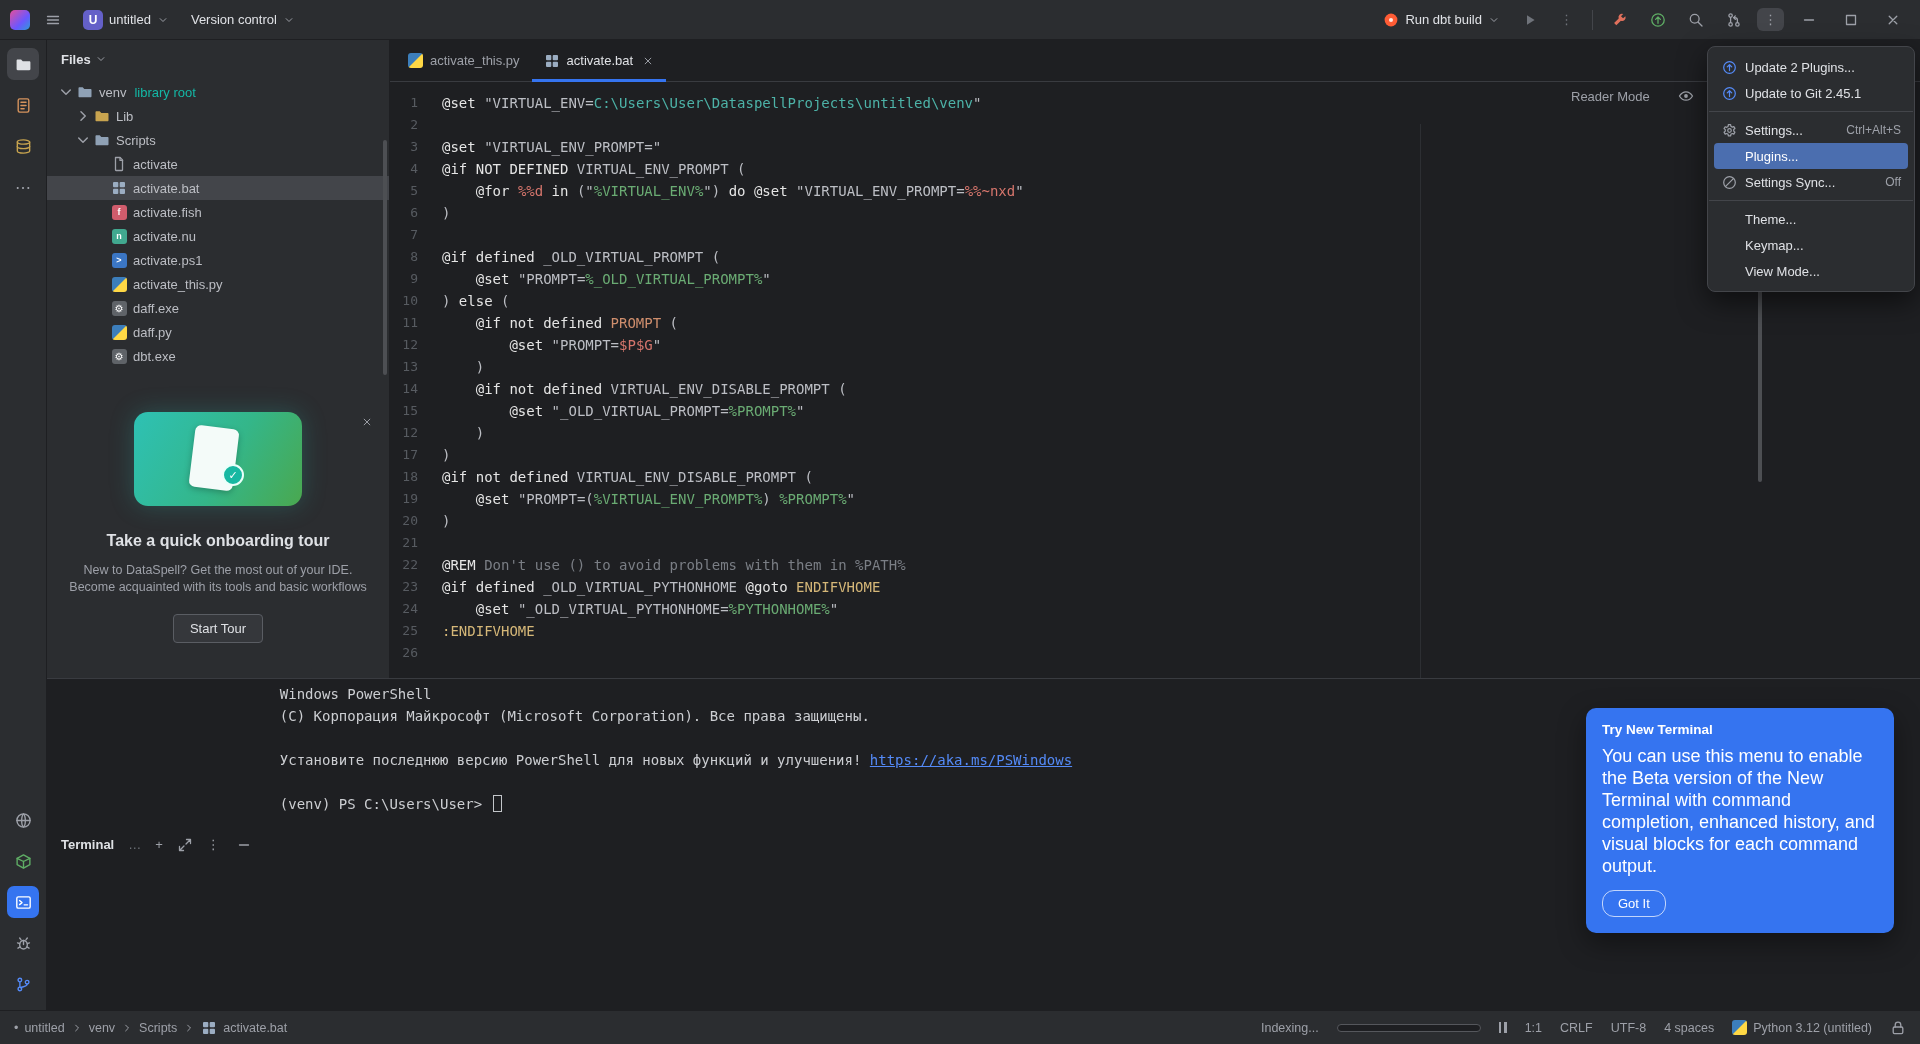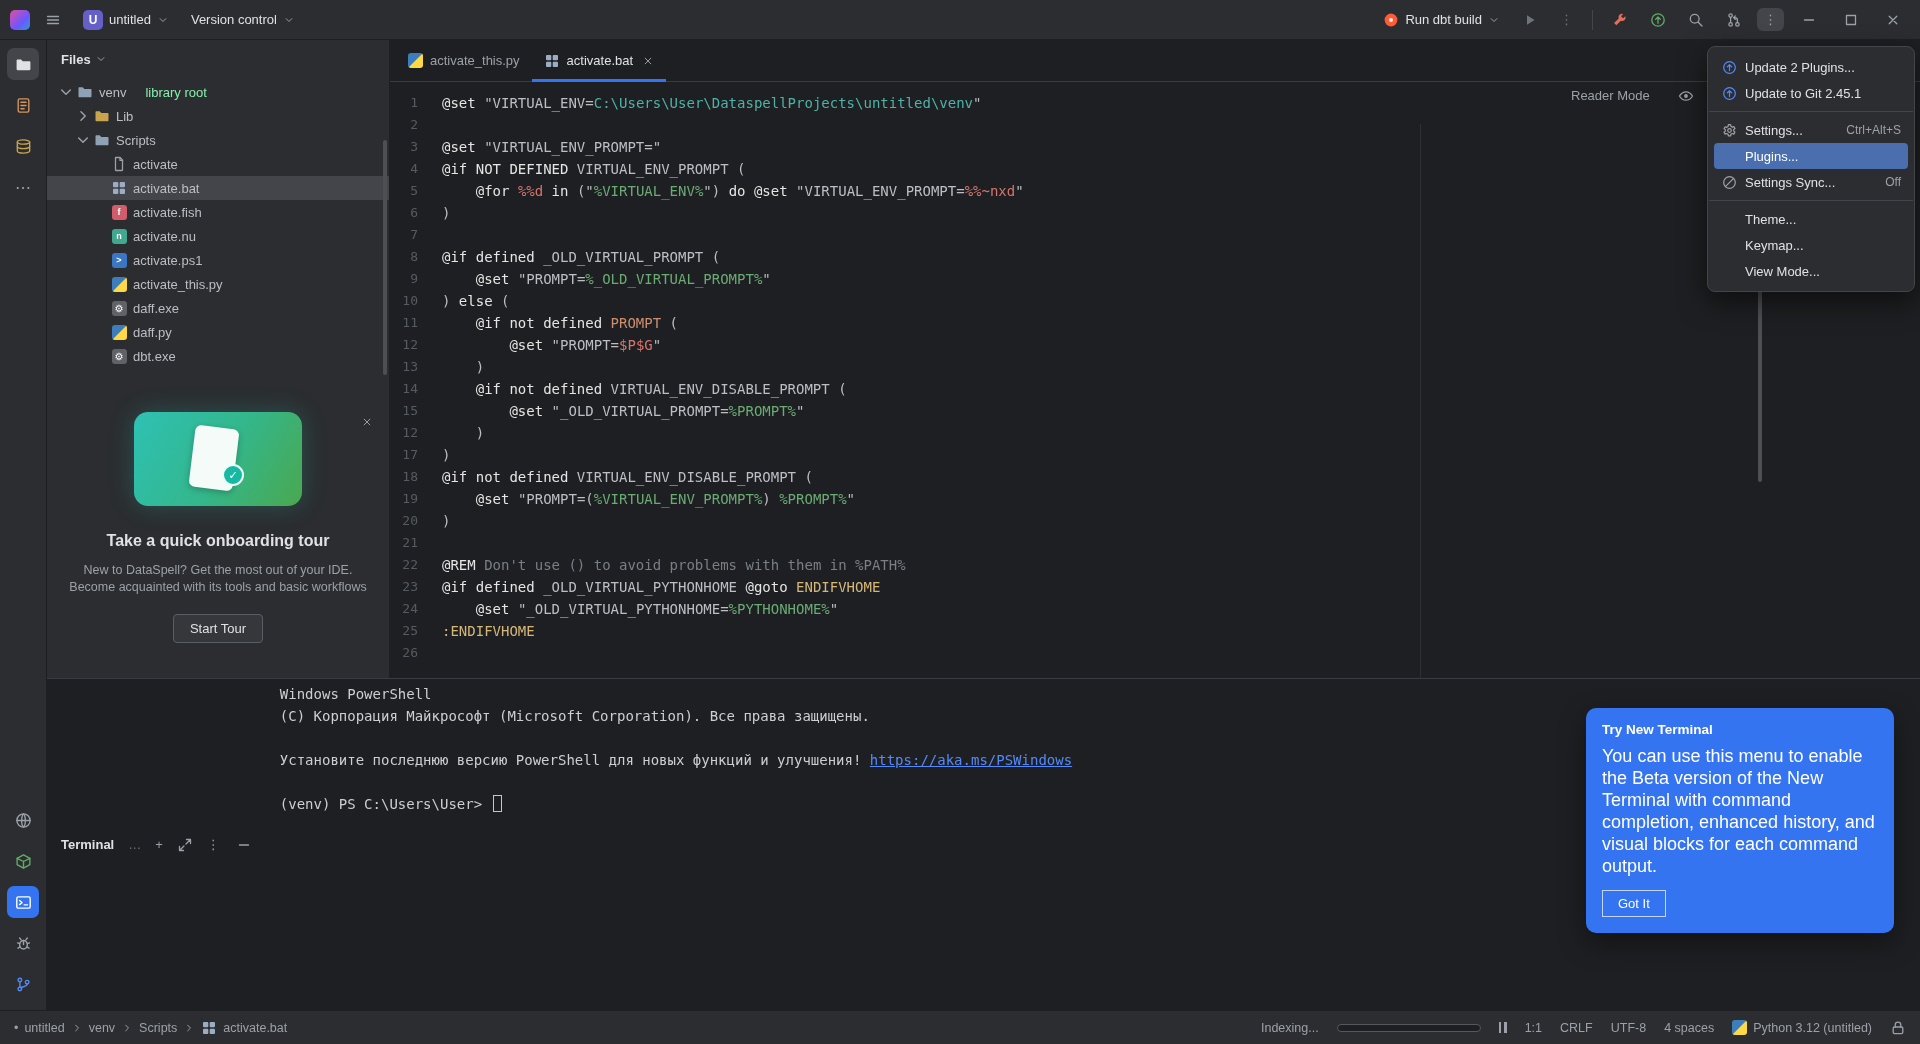--- a/index.html
+++ b/index.html
@@ -35,21 +35,21 @@
   .upper{flex:0 0 638px;display:flex;min-height:0}
 
   
   .files-panel{flex:0 0 343px;background:#2b2d30;border-right:1px solid #1e1f22;position:relative;display:flex;flex-direction:column;overflow:hidden}
   .fp-header{flex:0 0 38px;display:flex;align-items:center;gap:4px;padding:0 14px;color:#dfe1e5;font-weight:700}
   .file-tree{padding-top:2px}
   .tree-row{height:24px;display:flex;align-items:center;white-space:nowrap;color:#bcbec4}
   .tree-row.selected{background:#43454a}
   .tree-chev{width:18px;display:flex;justify-content:center;color:#9da0a8}
   .tree-icon{width:20px;display:flex;justify-content:center;margin-right:4px}
-  .tree-sublabel{color:#86efac;margin-left:19px}
+  .tree-sublabel{color:#14b8a6;margin-left:8px}
   .fic{width:15px;height:15px;border-radius:3px;display:flex;align-items:center;justify-content:center;color:#fff;font-size:9px;font-weight:700}
   .fic-py{background:linear-gradient(135deg,#3c7ebb 49%,#ffd845 51%)}
   .fic-fish{background:#d05c6c}
   .fic-nu{background:#41a88f}
   .fic-ps1{background:#3b76c4}
   .fic-exe{background:#5f6368;font-size:10px;font-weight:400}
   .panel-scrollbar{position:absolute;right:2px;top:100px;width:4px;height:235px;border-radius:2px;background:#4d4f53}
 
   
   .onboarding{margin-top:44px;position:relative;display:flex;flex-direction:column;align-items:center;padding:0 20px}
@@ -61,21 +61,21 @@
   .ob-body{margin-top:12px;color:#9da0a8;font-size:12.5px;line-height:17px;text-align:center}
   .ob-btn{margin-top:18px;padding:6px 16px;background:#35373b;border:1px solid #5a5d63;border-radius:4px;color:#dfe1e5;font-size:13px}
 
   
   .editor{flex:1;position:relative;background:#1e1f22;display:flex;flex-direction:column;min-width:0;overflow:hidden}
   .tabbar{flex:0 0 42px;display:flex;align-items:stretch;border-bottom:1px solid #393b40;padding-left:6px}
   .tab{display:flex;align-items:center;gap:7px;padding:0 12px;color:#9da0a8;position:relative;white-space:nowrap}
   .tab.active{color:#dfe1e5}
   .tab.active::after{content:"";position:absolute;left:0;right:0;bottom:-1px;height:3px;background:var(--accent,#3574f0)}
   .tab-close{color:#9da0a8;margin-left:2px}
-  .editor-float{position:absolute;top:48px;left:1181px;display:flex;gap:28px;color:#9da0a8;z-index:5}
+  .editor-float{position:absolute;top:48px;left:1181px;display:flex;align-items:center;gap:28px;color:#9da0a8;z-index:5}
   .code{flex:1;position:relative;font-family:"DejaVu Sans Mono","Liberation Mono",monospace;font-size:14px;line-height:22px;padding-top:10px;overflow:hidden}
   .code-line{display:flex;white-space:pre}
   .gutter-num{flex:0 0 52px;text-align:right;padding-right:24px;color:#575b61;font-size:13px}
   .tok-kw{color:#e5e5e5}
   .tok-pl{color:#bcbec4}
   .tok-var{color:#6aab73}
   .tok-pvar{color:#d5756c}
   .tok-env{color:#cf8e6d}
   .tok-lbl{color:#d5b778}
   .tok-cm{color:#7a7e85}
@@ -111,21 +111,21 @@
   .mi-icon{width:16px;display:flex;justify-content:center}
   .mi-icon svg{width:15px;height:15px}
   .mi-label{flex:1}
   .mi-right{color:#9da0a8;font-size:12px}
   .menu-sep{height:1px;background:#43454a;margin:5px 1px}
 
   
   .gotit{position:absolute;left:1586px;top:708px;width:308px;background:var(--tooltip,#3574f0);border-radius:10px;padding:14px 16px 16px;color:#fff;z-index:50;box-shadow:0 10px 28px rgba(0,0,0,.4)}
   .tt-title{font-weight:700;font-size:13.5px;margin-bottom:8px}
   .tt-body{font-size:18px;line-height:22px}
-  .tt-btn{display:inline-block;margin-top:13px;padding:5px 15px;border:1px solid rgba(255,255,255,.7);border-radius:0;font-size:13px;color:#fff;background:transparent}
+  .tt-btn{display:inline-block;margin-top:13px;padding:5px 15px;border:1px solid rgba(255,255,255,.7);border-radius:12px;font-size:13px;color:#fff;background:transparent}
 </style>
 </head>
 <body>
 
 <div class="app">
 
   <header class="titlebar">
     <div class="tb-left">
       <span class="app-logo"></span>
       <span class="ic tb-btn">

